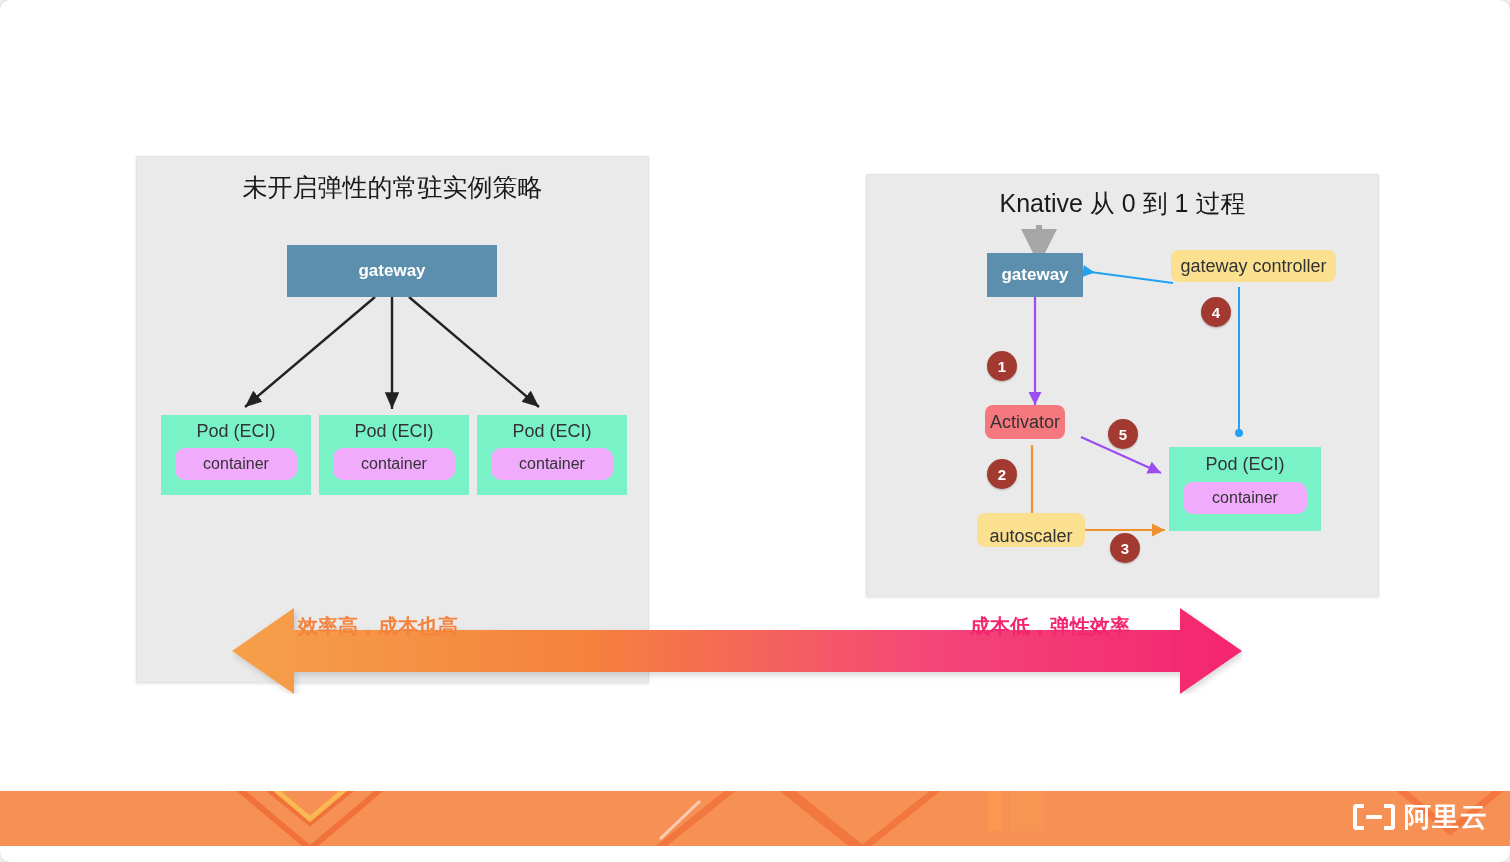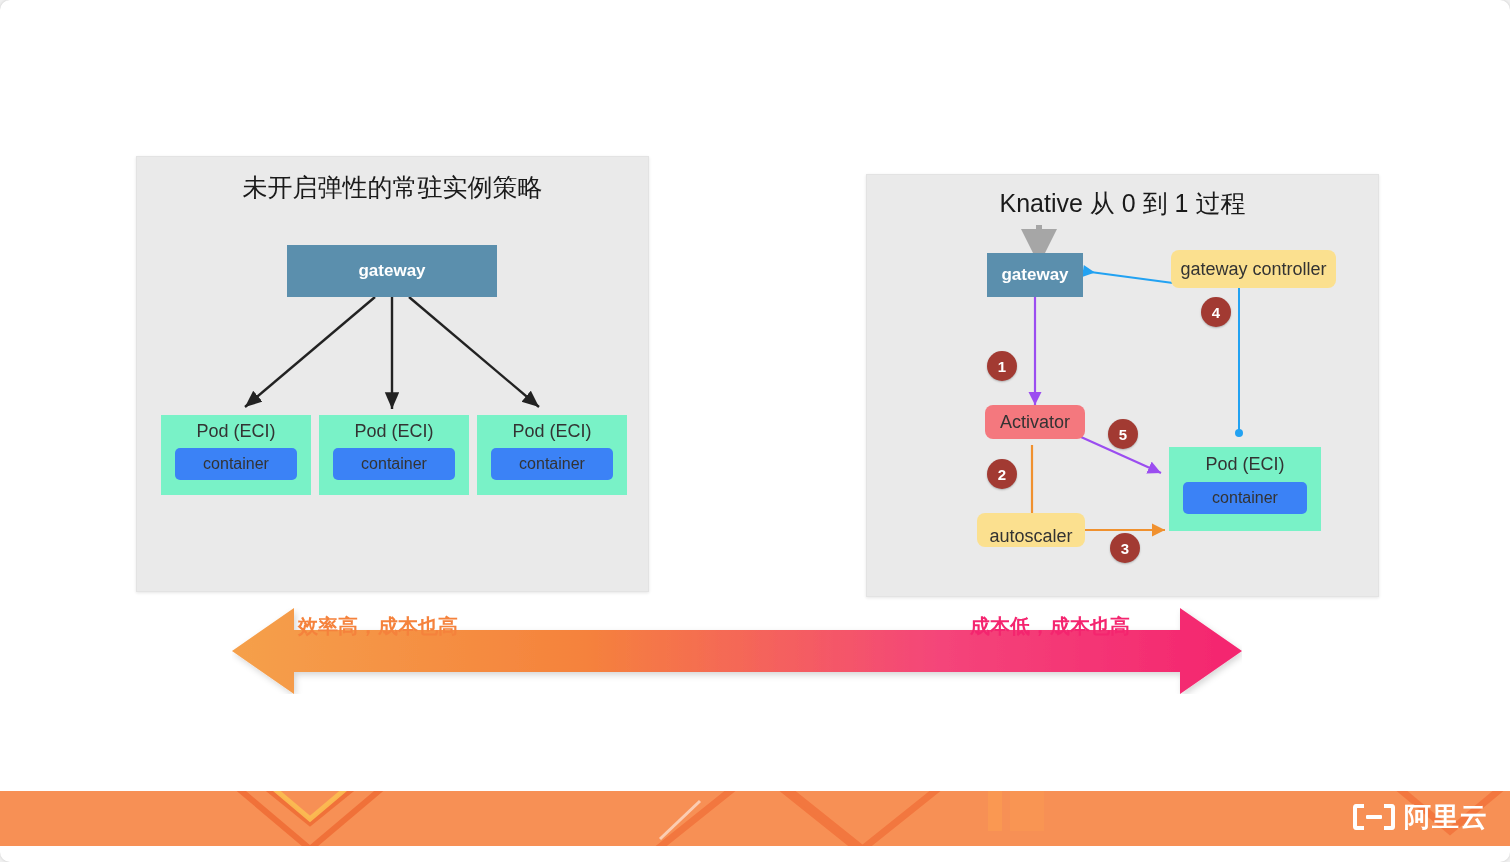--- a/index.html
+++ b/index.html
@@ -34,21 +34,21 @@
     white-space: nowrap;
   }
 
   
   .panel {
     position: absolute;
     background: #eaeaea;
     border: 1px solid #e3e3e3;
     box-shadow: 0 1px 3px rgba(0,0,0,0.10);
   }
-  #panel-left  { left: 136px; top: 156px; width: 513px; height: 436px; }
+  #panel-left  { left: 136px; top: 156px; width: 513px; height: 527px; }
   #panel-right { left: 866px; top: 174px; width: 513px; height: 423px; padding-left: 32px; }
 
   .panel-title {
     position: absolute;
     left: 0; right: 0;
     text-align: center;
     font-size: 25px;
     color: #1a1a1a;
     white-space: nowrap;
   }
@@ -64,22 +64,22 @@
     font-weight: bold;
   }
   .pod-box {
     background: #79f2c7;
     flex-direction: column;
     justify-content: flex-start;
     color: #333333;
   }
   .pod-label { font-size: 18px; color: #333; }
   .container-box {
-    background: #3b82f6;
-    border-radius: 5px;
+    background: #f0abfc;
+    border-radius: 10px;
     color: #333333;
     display: flex;
     align-items: center;
     justify-content: center;
   }
   .rounded-node {
     border-radius: 8px;
     color: #333333;
   }
   .activator-box  { background: #f4787e; }
@@ -221,25 +221,25 @@
 
       <path d="M306,108 L216,96" fill="none" stroke="#22a2f2" stroke-width="2" marker-end="url(#arrowBlueL)"></path>
 
       <line x1="214" y1="262" x2="294" y2="298" stroke="#9b4df0" stroke-width="2.2" marker-end="url(#arrowPurple)"></line>
     </svg>
 
     <div class="node gateway-box" style="left:120px; top:78px; width:96px; height:44px; font-size:17px;">
       <span>gateway</span>
     </div>
 
-    <div class="node rounded-node gwctrl-box" style="left:304px; top:75px; width:165px; height:38px; font-size:18px;">
+    <div class="node rounded-node gwctrl-box" style="left:304px; top:75px; width:165px; height:32px; font-size:18px;">
       <span>gateway controller</span>
     </div>
 
-    <div class="node rounded-node activator-box" style="left:118px; top:230px; width:100px; height:34px; font-size:18px;">
+    <div class="node rounded-node activator-box" style="left:118px; top:230px; width:80px; height:34px; font-size:18px;">
       <span>Activator</span>
     </div>
 
     <div class="node rounded-node autoscaler-box" style="left:110px; top:338px; width:108px; height:34px; font-size:18px;">
       <span>autoscaler</span>
     </div>
 
     <div class="node pod-box" style="left:302px; top:272px; width:152px; height:84px;">
       <div class="pod-label" style="margin-top:7px;">Pod (ECI)</div>
       <div class="container-box" style="width:124px; height:32px; margin-top:7px; font-size:16px;">container</div>
@@ -261,21 +261,21 @@
         <stop offset="100%" stop-color="#f4256f"></stop>
       </linearGradient>
       <filter id="arrShadow" x="-10%" y="-10%" width="125%" height="140%">
         <feDropShadow dx="2" dy="3" stdDeviation="3" flood-color="#000" flood-opacity="0.16"></feDropShadow>
       </filter>
     </defs>
     <path d="M0,43 L62,0 L62,22 L948,22 L948,0 L1010,43 L948,86 L948,64 L62,64 L62,86 Z" fill="url(#spectrumGrad)" filter="url(#arrShadow)"></path>
   </svg>
 
   <div id="label-left" class="spectrum-label">效率高，成本也高</div>
-  <div id="label-right" class="spectrum-label">成本低，成本也高</div>
+  <div id="label-right" class="spectrum-label">成本低，弹性效率</div>
 
   <div id="footer">
     <svg id="footer-deco" viewBox="0 0 1510 55" preserveAspectRatio="none">
       <g fill="none" stroke="#f2733c" stroke-width="7" opacity="0.85">
         <path d="M760,-20 L860,60 L960,-20"></path>
         <path d="M640,72 L760,-24 L880,72"></path>
         <path d="M1390,-10 L1450,40 L1510,-10"></path>
       </g>
       <g fill="none" stroke="#ef6a33" stroke-width="6" opacity="0.8">
         <path d="M220,-18 L310,58 L400,-18"></path>

